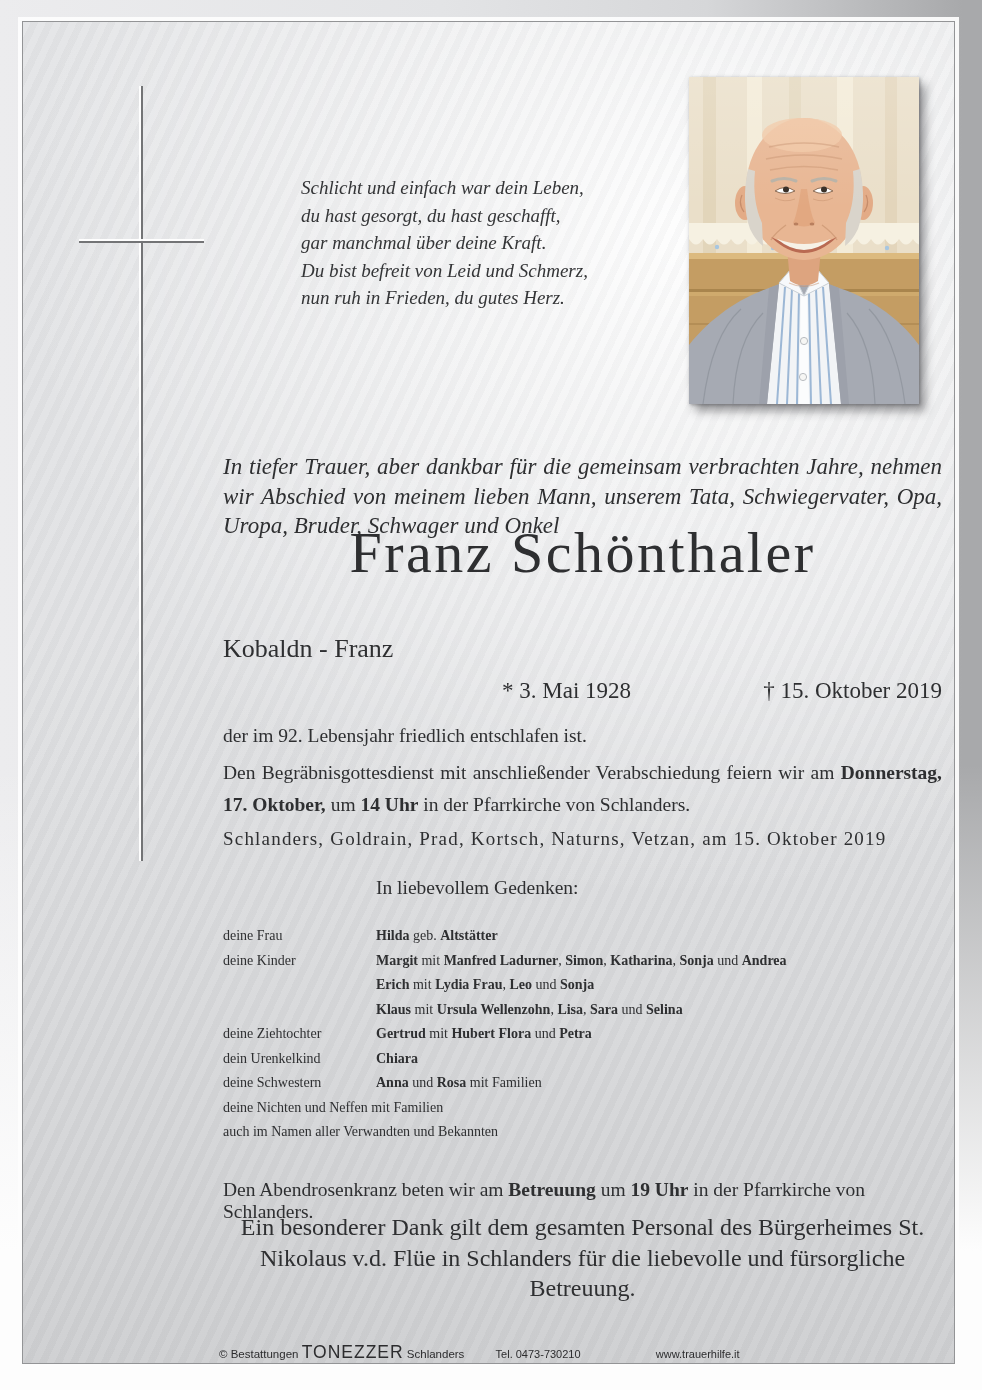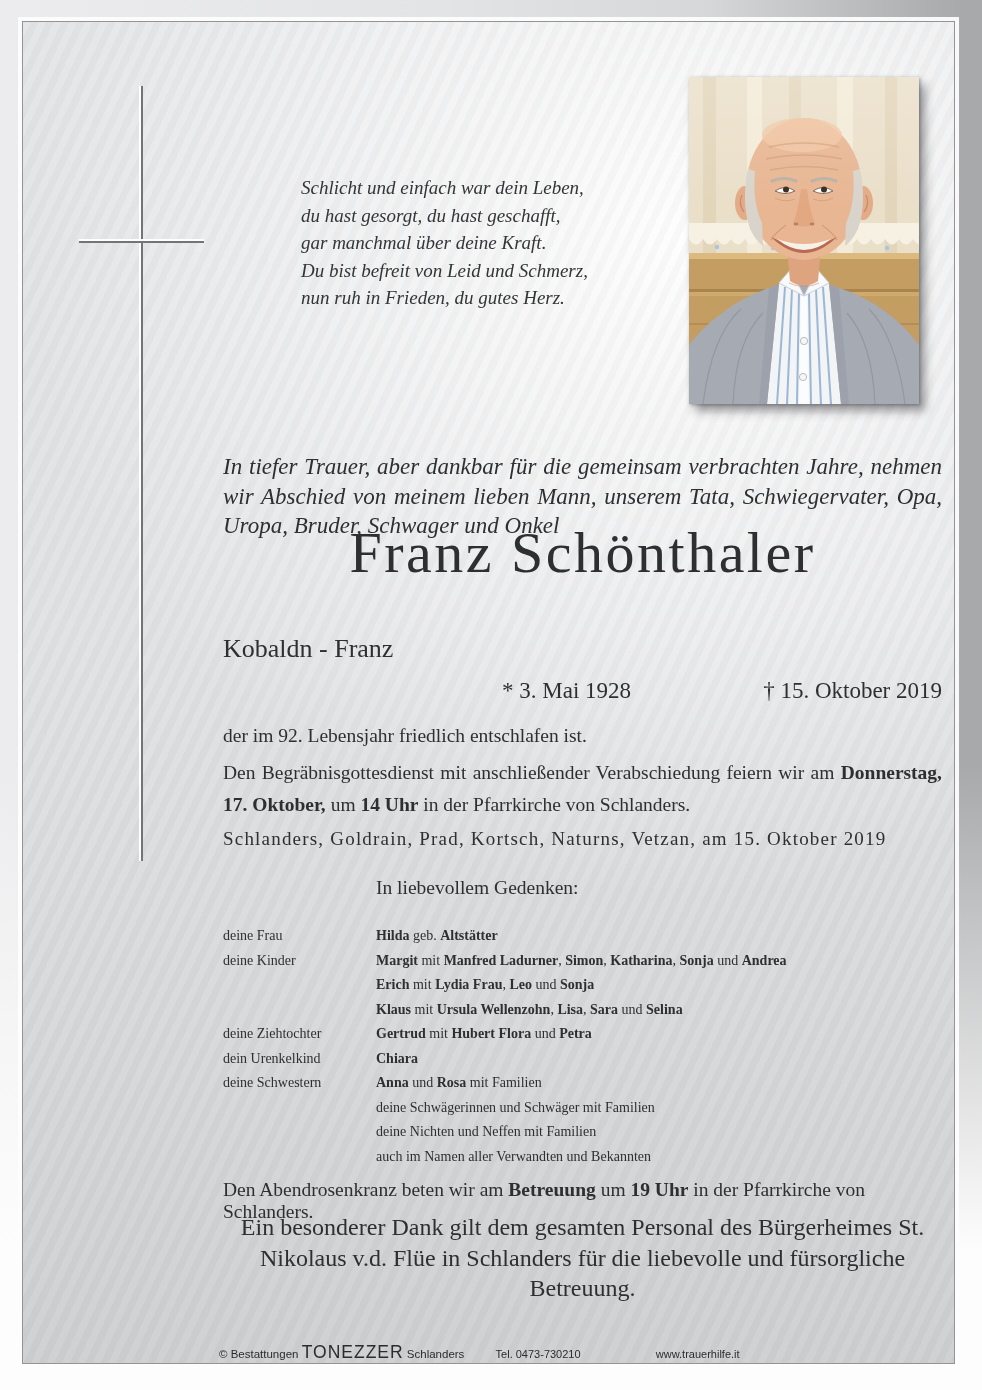--- a/index.html
+++ b/index.html
@@ -176,21 +176,20 @@
       <div class="fam-value"><span class="b">Erich</span><span> mit </span><span class="b">Lydia Frau</span><span>, </span><span class="b">Leo</span><span> und </span><span class="b">Sonja</span></div>
       <div class="fam-label"></div>
       <div class="fam-value"><span class="b">Klaus</span><span> mit </span><span class="b">Ursula Wellenzohn</span><span>, </span><span class="b">Lisa</span><span>, </span><span class="b">Sara</span><span> und </span><span class="b">Selina</span></div>
       <div class="fam-label">deine Ziehtochter</div>
       <div class="fam-value"><span class="b">Gertrud</span><span> mit </span><span class="b">Hubert Flora</span><span> und </span><span class="b">Petra</span></div>
       <div class="fam-label">dein Urenkelkind</div>
       <div class="fam-value"><span class="b">Chiara</span></div>
       <div class="fam-label">deine Schwestern</div>
       <div class="fam-value"><span class="b">Anna</span><span> und </span><span class="b">Rosa</span><span> mit Familien</span></div>
       <div class="fam-label"></div>
-      <div class="fam-value"><span>deine Schwägerinnen und Schwäger mit Familien</span></div>
       <div class="fam-label"></div>
       <div class="fam-value"><span>deine Nichten und Neffen mit Familien</span></div>
       <div class="fam-label"></div>
       <div class="fam-value"><span>auch im Namen aller Verwandten und Bekannten</span></div>
     </div>
 
   <div class="abs rosary"><span>Den Abendrosenkranz beten wir am </span><span class="b">Betreuung</span><span> um </span><span class="b">19 Uhr</span><span> in der Pfarrkirche von Schlanders.</span></div>
 
   <div class="abs thanks">Ein besonderer Dank gilt dem gesamten Personal des Bürgerheimes St. Nikolaus v.d. Flüe in Schlanders für die liebevolle und fürsorgliche Betreuung.</div>
 

